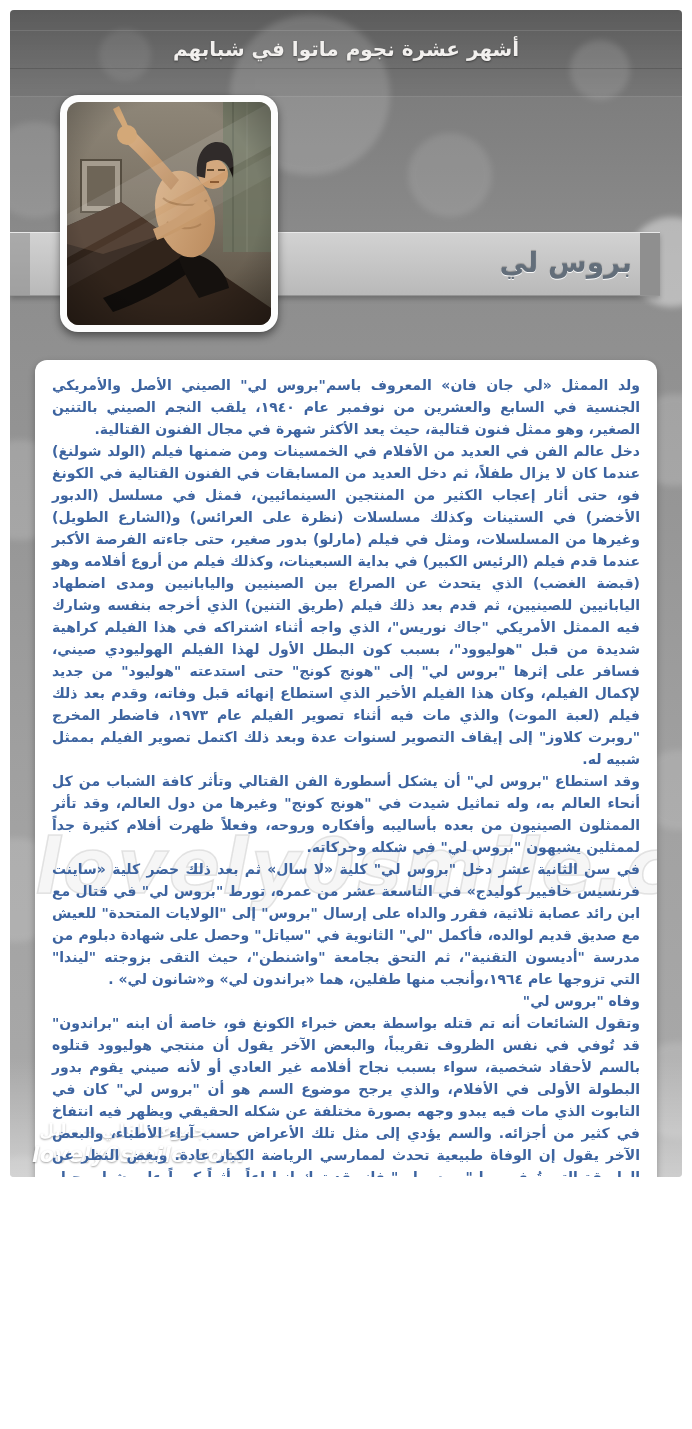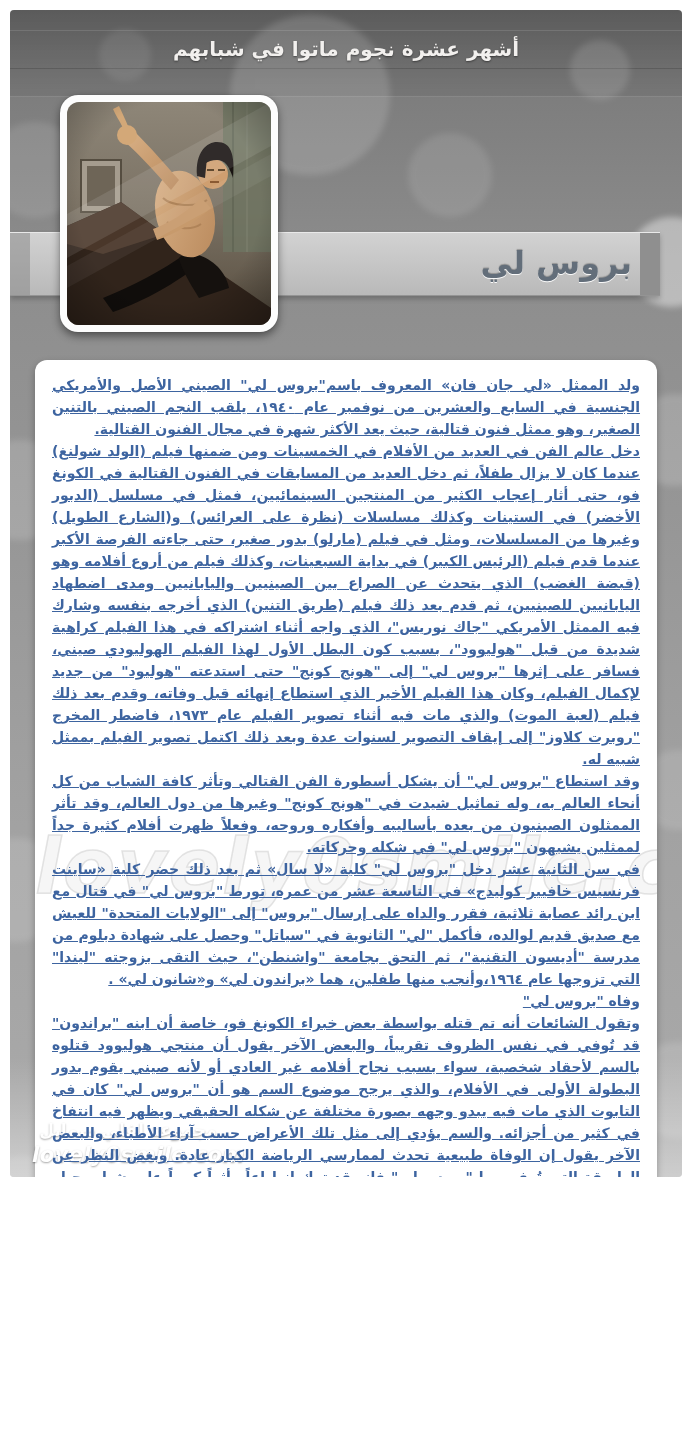--- a/index.html
+++ b/index.html
@@ -28,21 +28,21 @@
     position:absolute;left:0;top:222px;width:650px;height:62px;
     background:linear-gradient(180deg,#d2d2d2 0%,#c7c7c7 45%,#b9b9b9 100%);
     border-top:1px solid #e9e9e9;border-bottom:1px solid #949494;
     box-shadow:0 3px 5px rgba(0,0,0,.22);
   }
   .banner-cap{position:absolute;top:0;bottom:0;width:20px;background:#8f8f8f;}
   .cap-r{right:0;}
   .cap-l{left:0;opacity:.6;}
   .banner-title{
     position:absolute;right:28px;top:0;height:62px;line-height:60px;direction:rtl;
-    font-size:32px;font-weight:bold;color:#636e7a;letter-spacing:1px;
+    font-size:28px;font-weight:bold;color:#636e7a;letter-spacing:1px;
     text-shadow:0 1px 0 rgba(255,255,255,.9),0 -1px 1px rgba(0,0,0,.25);
     margin-left:32px;
   }
   .photo-card{
     position:absolute;left:50px;top:85px;width:218px;height:237px;box-sizing:border-box;
     background:#fdfdfd;border-radius:18px;padding:7px;
     box-shadow:0 4px 9px rgba(0,0,0,.45),0 0 1px rgba(0,0,0,.4);
   }
   .photo-img{width:204px;height:223px;border-radius:12px;overflow:hidden;display:block;}
   .bottom-glow{
@@ -57,21 +57,21 @@
   .watermark{
     position:absolute;left:0;top:462px;width:100%;text-align:center;white-space:nowrap;
     font-size:76px;font-weight:bold;font-style:italic;letter-spacing:2px;
     color:rgba(212,212,212,.22);-webkit-text-stroke:1.5px rgba(205,205,205,.55);
     pointer-events:none;z-index:0;
   }
   .article{
     position:relative;z-index:1;direction:rtl;text-align:justify;
     color:#3d64a0;font-size:14px;line-height:22px;font-weight:bold;
   }
-  .article p.para{margin:0;text-decoration:underline;}
+  .article p.para{margin:0;}
   .death-heading{margin-top:22px;}
   .footer{
     position:absolute;left:22px;bottom:9px;width:192px;text-align:center;color:#ffffff;
     text-shadow:0 1px 2px rgba(0,0,0,.35);
   }
   .footer-ar{direction:rtl;font-size:17px;font-weight:bold;line-height:24px;}
   .footer-en{font-size:21px;font-weight:bold;font-style:italic;line-height:26px;letter-spacing:.5px;}
 </style>
 </head>
 <body>

